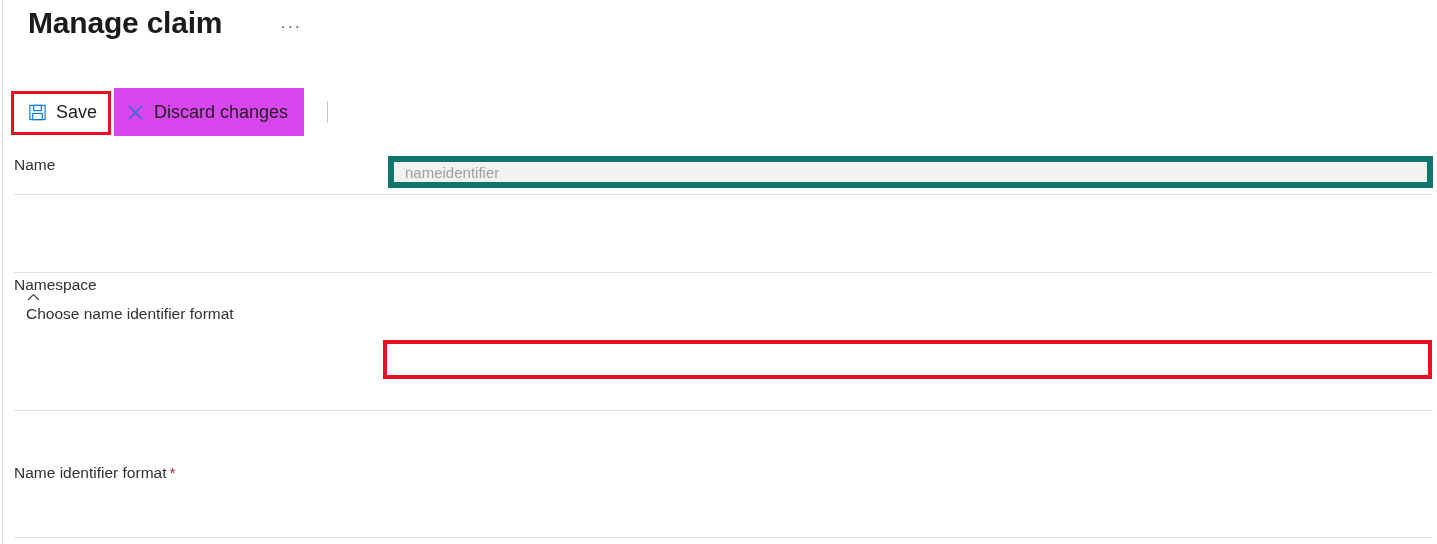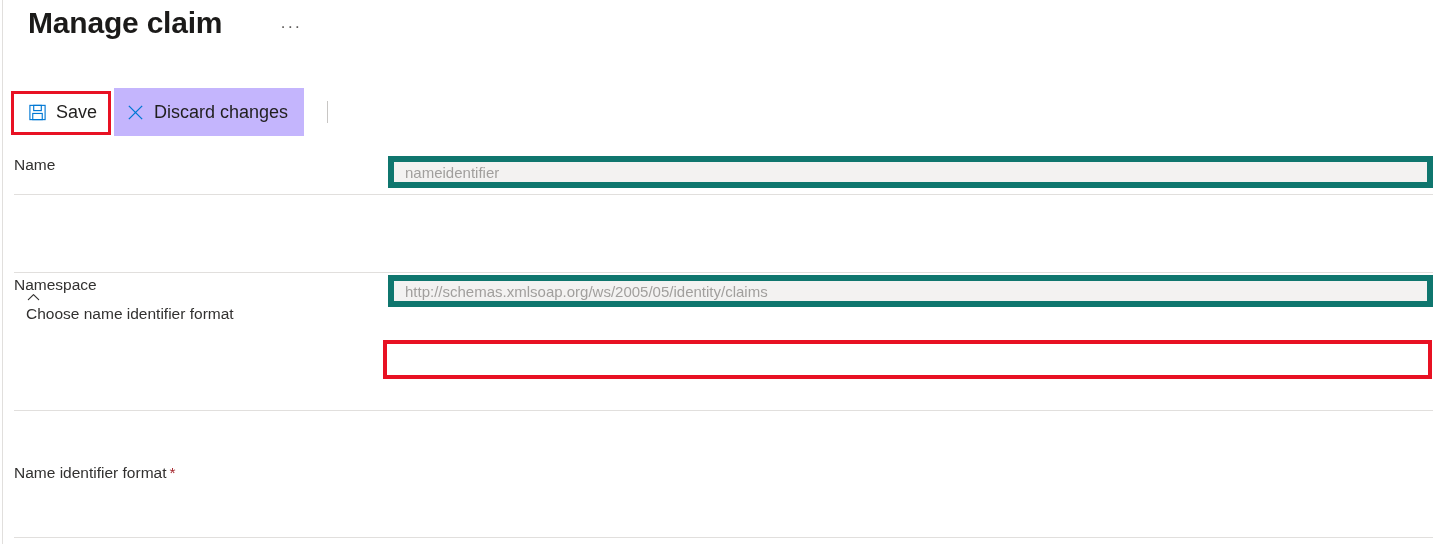--- a/index.html
+++ b/index.html
@@ -80,21 +80,21 @@
     cursor: pointer;
     white-space: nowrap;
     font-size: 18px;
     color: #201f1e;
     text-align: center;
   }
   .cmd-btn .cmd-label { line-height: 1; padding-bottom: 1px; }
   #cmd-save { left: 16px; }
   #cmd-discard {
     left: 114px;
-    background: #c4b5fd;
+    background: #d946ef;
     padding-right: 16px;
   }
   #cmd-feedback { left: 345px; }
 
   .cmd-sep {
     position: absolute;
     left: 327px;
     top: 13px;
     width: 1px;
     height: 22px;
@@ -241,21 +241,20 @@
 <div class="form">
 
   <div class="row" style="height:60px;">
     <div class="row-label" style="top:20px;">Name</div>
     <div class="field disabled" style="top:20px;">nameidentifier</div>
   </div>
   <div class="divider" style="top:58px;"></div>
 
   <div class="row" style="height:60px;">
     <div class="row-label" style="top:80px;">Namespace</div>
-    <div class="field disabled" style="top:79px;">http://schemas.xmlsoap.org/ws/2005/05/identity/claims</div>
   </div>
   <div class="divider" style="top:136px;"></div>
 
   <div class="accordion" style="top:154px;">
     <span class="icon">
       <svg width="15" height="15" viewBox="0 0 16 16" fill="none" xmlns="http://www.w3.org/2000/svg">
         <path d="M2.5 10.2 L8 4.9 L13.5 10.2" stroke="#323130" stroke-width="1.25" stroke-linecap="round" stroke-linejoin="round"></path>
       </svg>
     </span>
     <span class="accordion-title">Choose name identifier format</span>

